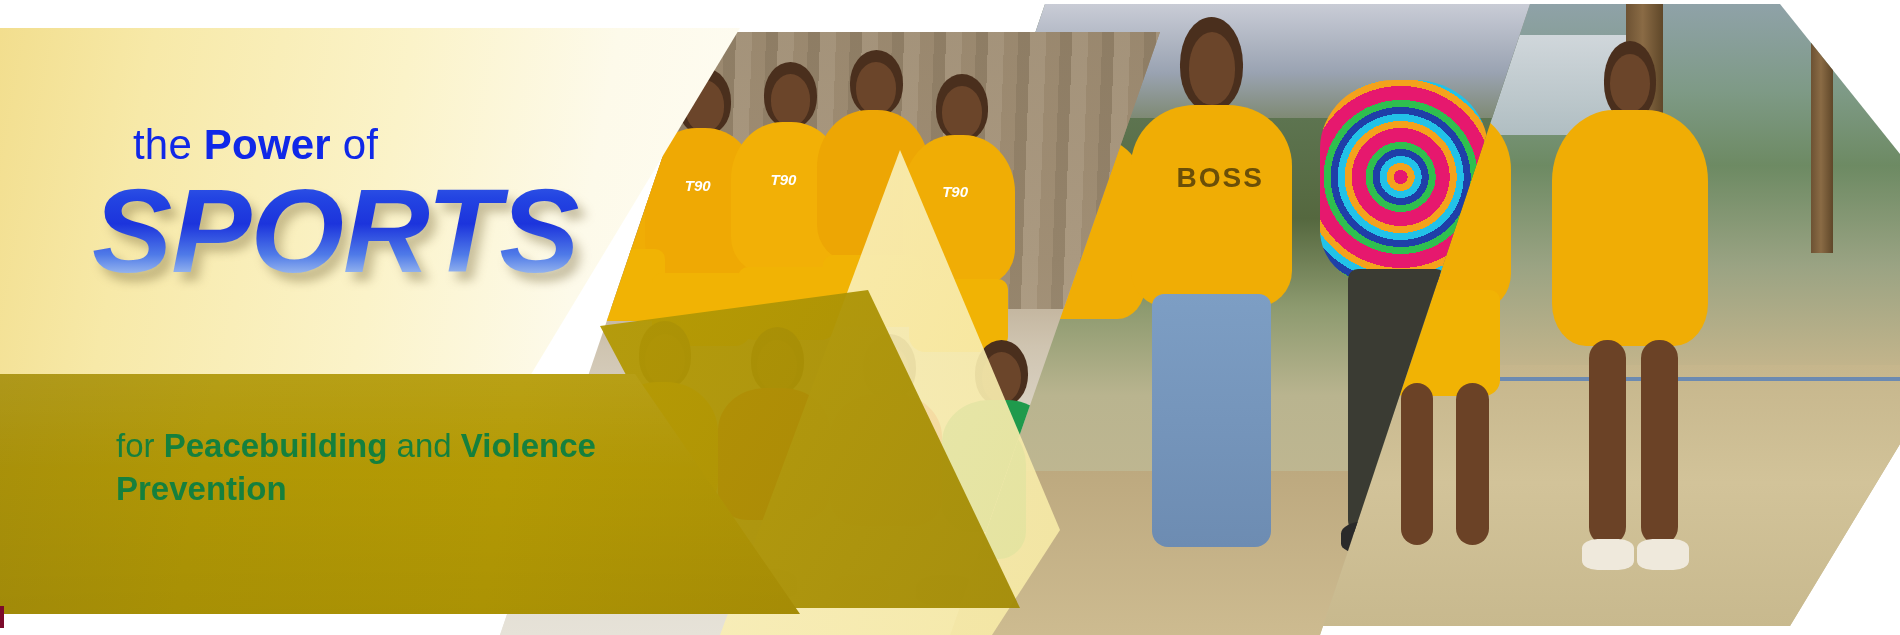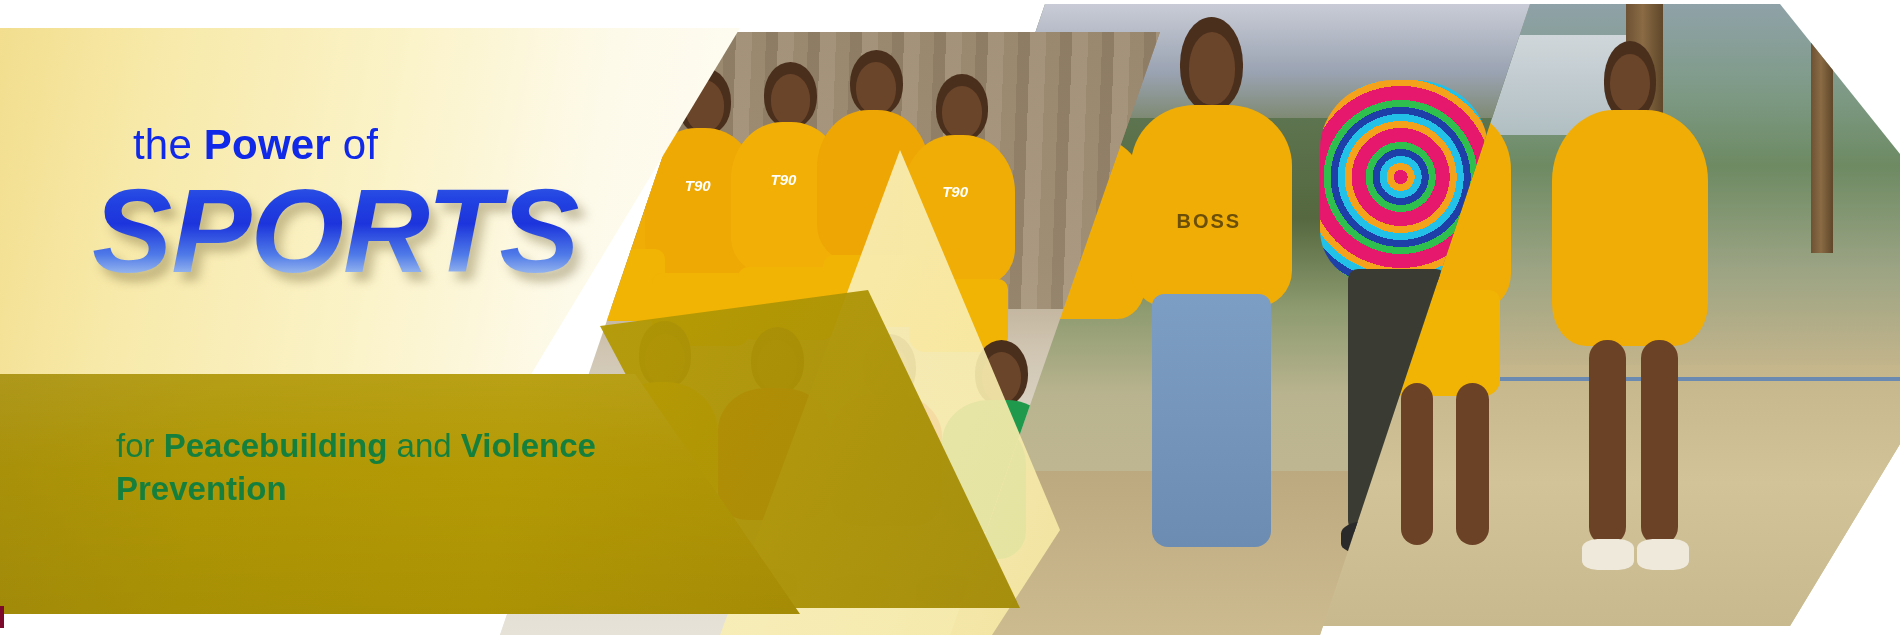--- a/index.html
+++ b/index.html
@@ -175,21 +175,21 @@
       <div class="face" style="left:19.3%;top:4.5%;width:6.6%;height:11.5%;"></div>
       <div class="tee-gold" style="left:12%;top:16%;width:20%;height:30%;"></div>
 
       <div class="head" style="left:32%;top:8%;width:8.4%;height:14%;"></div>
       <div class="face" style="left:33.2%;top:10.5%;width:6.2%;height:10.6%;"></div>
       <div class="tee-gold" style="left:27%;top:21%;width:18%;height:29%;"></div>
 
       <div class="head" style="left:50%;top:2%;width:9%;height:15%;"></div>
       <div class="face" style="left:51.3%;top:4.5%;width:6.6%;height:11.5%;"></div>
       <div class="tee-gold" style="left:43%;top:16%;width:23%;height:32%;"></div>
-      <span class="badge" style="left:49.5%;top:25%;font-size:20px;font-style:normal;letter-spacing:2px;margin-top:48px;">BOSS</span>
+      <span class="badge" style="left:49.5%;top:25%;font-size:28px;font-style:normal;letter-spacing:2px;">BOSS</span>
       <div class="jeans" style="left:46%;top:46%;width:17%;height:40%;"></div>
 
       <div class="tiedye" style="left:70%;top:12%;width:24%;height:32%;"></div>
       <div class="pants" style="left:74%;top:42%;width:14%;height:42%;"></div>
       <div class="shoe" style="left:73%;top:82%;width:9%;height:5%;"></div>
 
       <div class="head" style="left:4%;top:54%;width:7%;height:12%;"></div>
       <div class="bib-red" style="left:0%;top:64%;width:15%;height:22%;"></div>
       <div class="head" style="left:17%;top:56%;width:7%;height:12%;"></div>
       <div class="bib-green" style="left:13%;top:66%;width:15%;height:22%;"></div>

